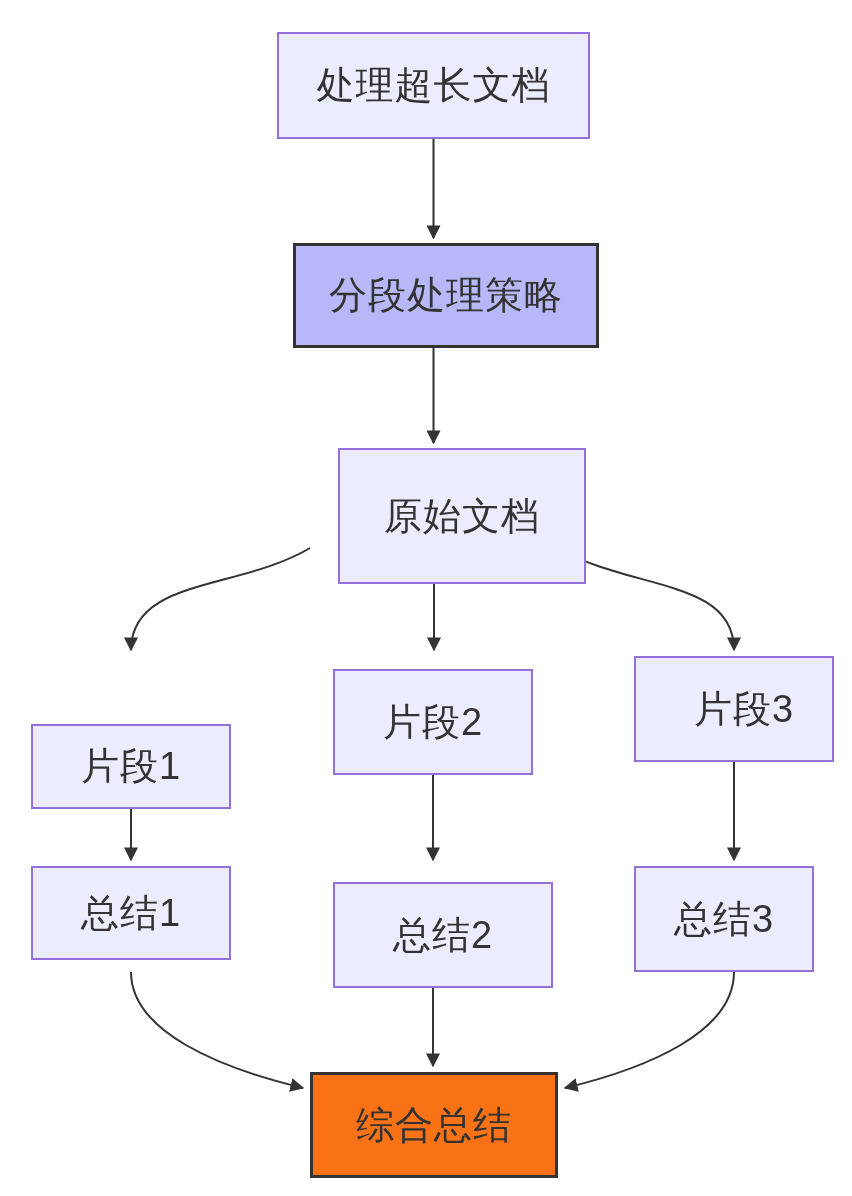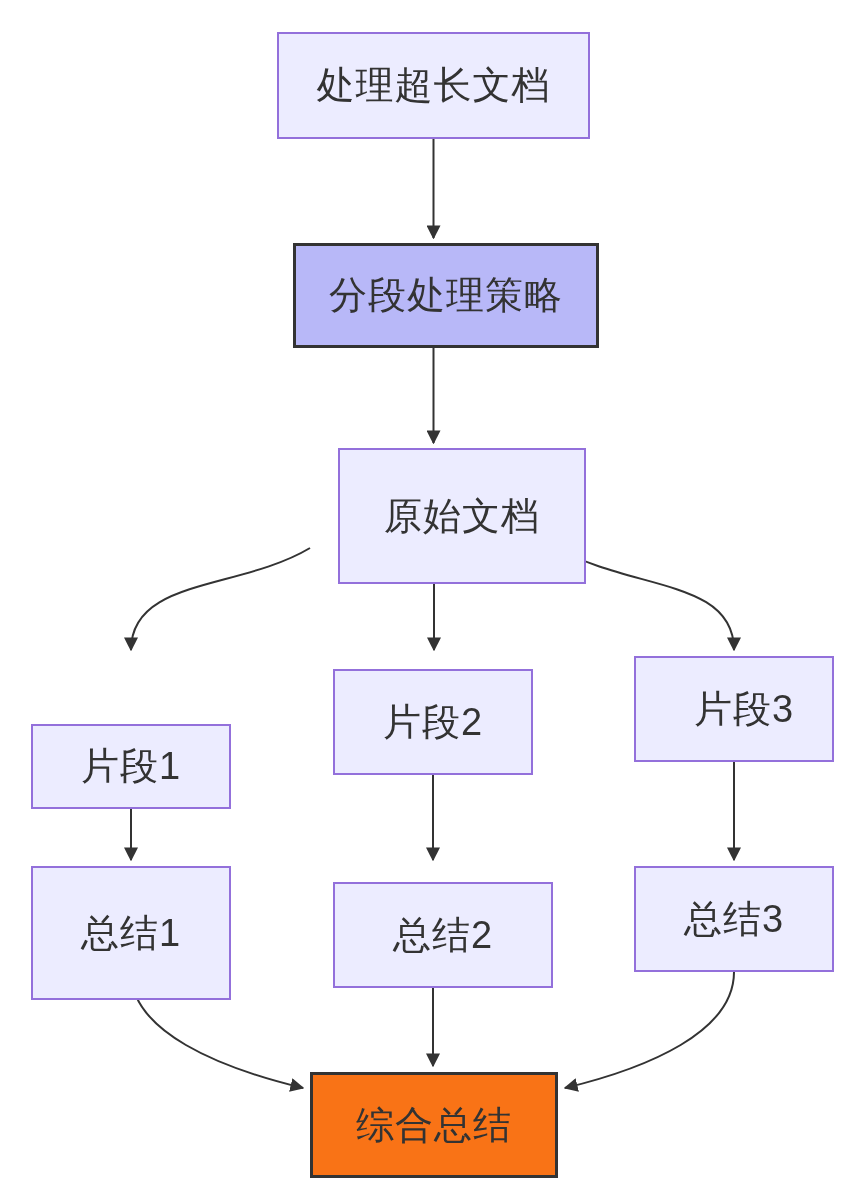--- a/index.html
+++ b/index.html
@@ -82,26 +82,26 @@
       </div>
       <div class="node default" style="left: 31px; top: 684px; width: 200px; height: 85px; margin-top: 40px;">
         <span class="label">片段1</span>
       </div>
       <div class="node default" style="left: 333px; top: 669px; width: 200px; height: 106px;">
         <span class="label">片段2</span>
       </div>
       <div class="node default" style="left: 634px; top: 656px; width: 200px; height: 106px; padding-left: 20px;">
         <span class="label">片段3</span>
       </div>
-      <div class="node default" style="left: 31px; top: 866px; width: 200px; height: 134px;">
+      <div class="node default" style="left: 31px; top: 866px; width: 200px; height: 94px;">
         <span class="label">总结1</span>
       </div>
       <div class="node default" style="left: 333px; top: 882px; width: 220px; height: 106px;">
         <span class="label">总结2</span>
       </div>
-      <div class="node default" style="left: 634px; top: 866px; width: 200px; height: 106px;">
+      <div class="node default" style="left: 634px; top: 866px; width: 180px; height: 106px;">
         <span class="label">总结3</span>
       </div>
       <div class="node result" style="left: 310px; top: 1072px; width: 248px; height: 106px;">
         <span class="label">综合总结</span>
       </div>
     </div>
 </div>
 
 </body></html>

